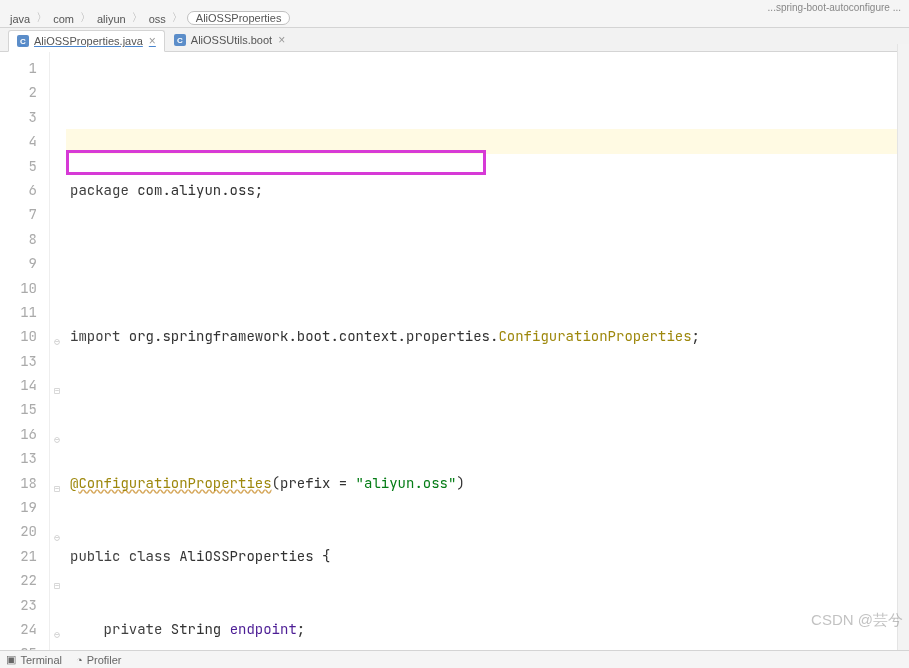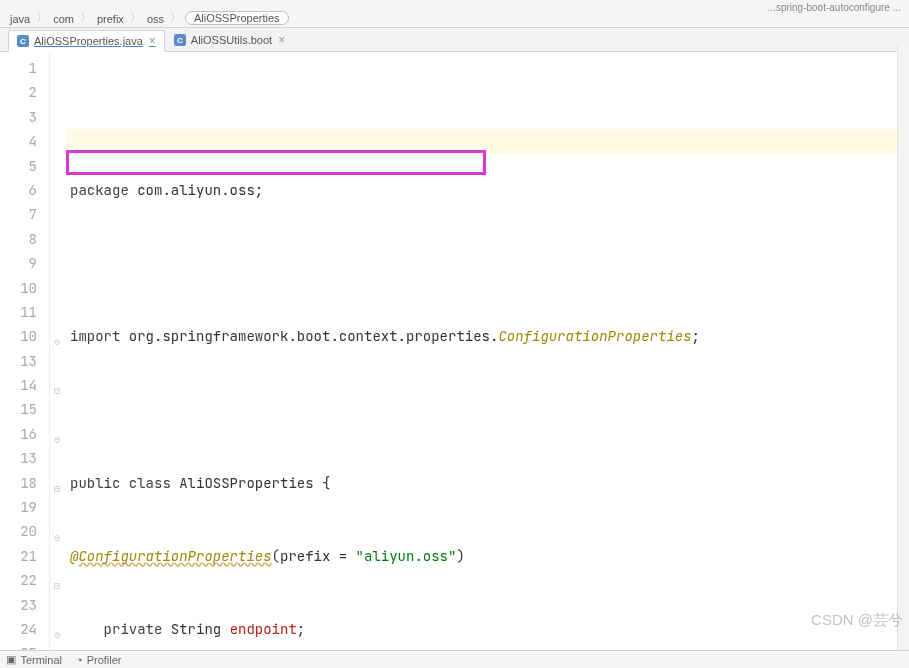--- a/index.html
+++ b/index.html
@@ -119,22 +119,22 @@
     .code {
       flex: 1;
       padding-top: 4px;
       padding-left: 4px;
       white-space: pre;
       position: relative;
     }
     .code-line { height: 24.4px; }
     .kw { color: #404040; }
     .str { color: #067d17; }
-    .ann { color: #9e880d; font-style: italic; }
-    .field { color: #b91c1c; }
+    .ann { color: #9e880d; }
+    .field { color: #4c1d95; }
     .current-line-bg {
       position: absolute;
       left: 0;
       right: 0;
       height: 24.4px;
       background: #fffae3;
       z-index: -1;
     }
     .highlight-box {
       position: absolute;
@@ -179,21 +179,21 @@
     }
   </style>
 </head>
 <body>
 
 <div class="breadcrumbs">
   <span class="crumb">java</span>
   <span class="sep">〉</span>
   <span class="crumb">com</span>
   <span class="sep">〉</span>
-  <span class="crumb">prefix</span>
+  <span class="crumb">aliyun</span>
   <span class="sep">〉</span>
   <span class="crumb">oss</span>
   <span class="sep">〉</span>
   <span class="last-crumb">AliOSSProperties</span>
   <span class="top-error">...spring-boot-autoconfigure ...</span>
 </div>
 
 <div class="tabs">
   <div class="tab active">
     <span class="file-icon">C</span>
@@ -245,22 +245,22 @@
       <div class="fold-mark" style="top: 571.2px;">⊖</div>
     </div>
   <div class="code">
     <div class="current-line-bg" style="top:77.2px"></div>
     <div class="highlight-box" style="top:98px; left:0px; width:420px; height:25px;"></div>
 
     <div class="code-line"><span class="kw">package</span><span> com.aliyun.oss;</span></div>
     <div class="code-line"></div>
     <div class="code-line"><span class="kw">import</span><span> org.springframework.boot.context.properties.</span><span class="ann">ConfigurationProperties</span><span>;</span></div>
     <div class="code-line"></div>
+    <div class="code-line"><span class="ann">@</span><span class="ann wavy">ConfigurationProperties</span><span>(prefix = </span><span class="str">"aliyun.oss"</span><span>)</span></div>
     <div class="code-line"><span class="kw">public class </span><span>AliOSSProperties</span><span> {</span></div>
-    <div class="code-line"><span class="ann">@</span><span class="ann wavy">ConfigurationProperties</span><span>(prefix = </span><span class="str">"aliyun.oss"</span><span>)</span></div>
     <div class="code-line"><span>    </span><span class="kw">private </span><span>String </span><span class="field">endpoint</span><span>;</span></div>
     
     
     
     
     
     
     
     
     

